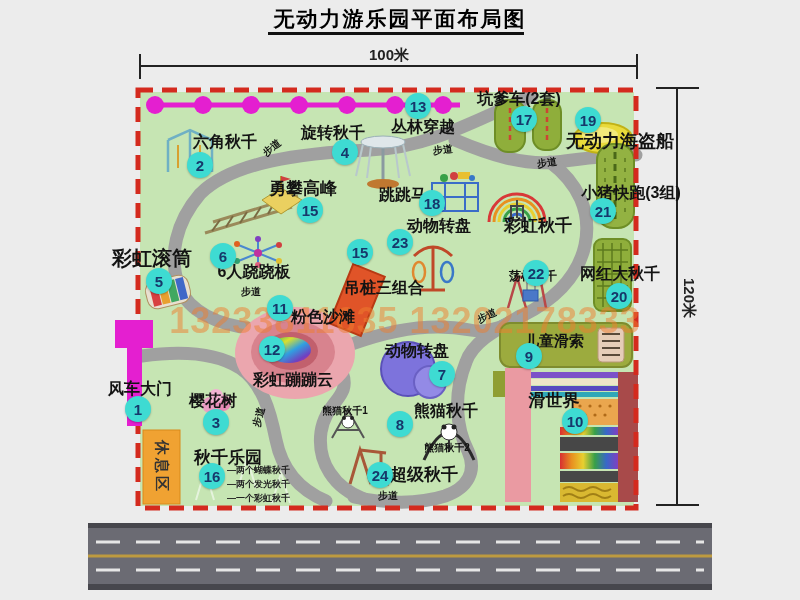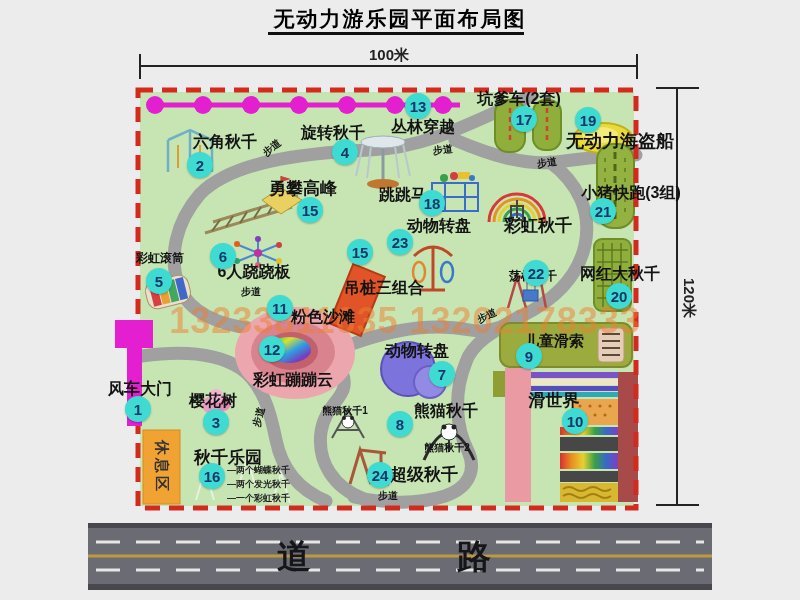--- a/index.html
+++ b/index.html
@@ -336,32 +336,31 @@
     </g>
   </svg>
 
   <div class="wm-phone">13233811635 13202178333</div>
 
   <div class="title">无动力游乐园平面布局图</div>
   <div class="title-underline"></div>
   <div class="dim-w">100米</div>
   <div class="dim-h">120米</div>
   <div class="rest-label">休息区</div>
-  <div class="road-label">道　路</div>
 
   <div id="overlay">
       <div class="lbl" style="left: 140px; top: 389px; font-size: 16px;">风车大门</div>
       <div class="num" style="left: 138px; top: 409px;">1</div>
       <div class="lbl" style="left: 225px; top: 142px; font-size: 16px;">六角秋千</div>
       <div class="num" style="left: 200px; top: 165px;">2</div>
       <div class="lbl" style="left: 213px; top: 401px; font-size: 16px;">樱花树</div>
       <div class="num" style="left: 216px; top: 422px;">3</div>
       <div class="lbl" style="left: 333px; top: 133px; font-size: 16px;">旋转秋千</div>
       <div class="num" style="left: 345px; top: 152px;">4</div>
-      <div class="lbl" style="left: 160px; top: 258px; font-size: 12px;">彩虹滚筒</div>
+      <div class="lbl" style="left: 152px; top: 258px; font-size: 20px;">彩虹滚筒</div>
       <div class="num" style="left: 159px; top: 281px;">5</div>
       <div class="lbl" style="left: 254px; top: 272px; font-size: 16px;">6人跷跷板</div>
       <div class="num" style="left: 223px; top: 256px;">6</div>
       <div class="lbl" style="left: 417px; top: 351px; font-size: 16px;">动物转盘</div>
       <div class="num" style="left: 442px; top: 374px;">7</div>
       <div class="lbl" style="left: 446px; top: 411px; font-size: 16px;">熊猫秋千</div>
       <div class="num" style="left: 400px; top: 424px;">8</div>
       <div class="lbl" style="left: 554px; top: 340px; font-size: 15px;">儿童滑索</div>
       <div class="num" style="left: 529px; top: 356px;">9</div>
       <div class="lbl" style="left: 554px; top: 400px; font-size: 17px;">滑世界</div>

